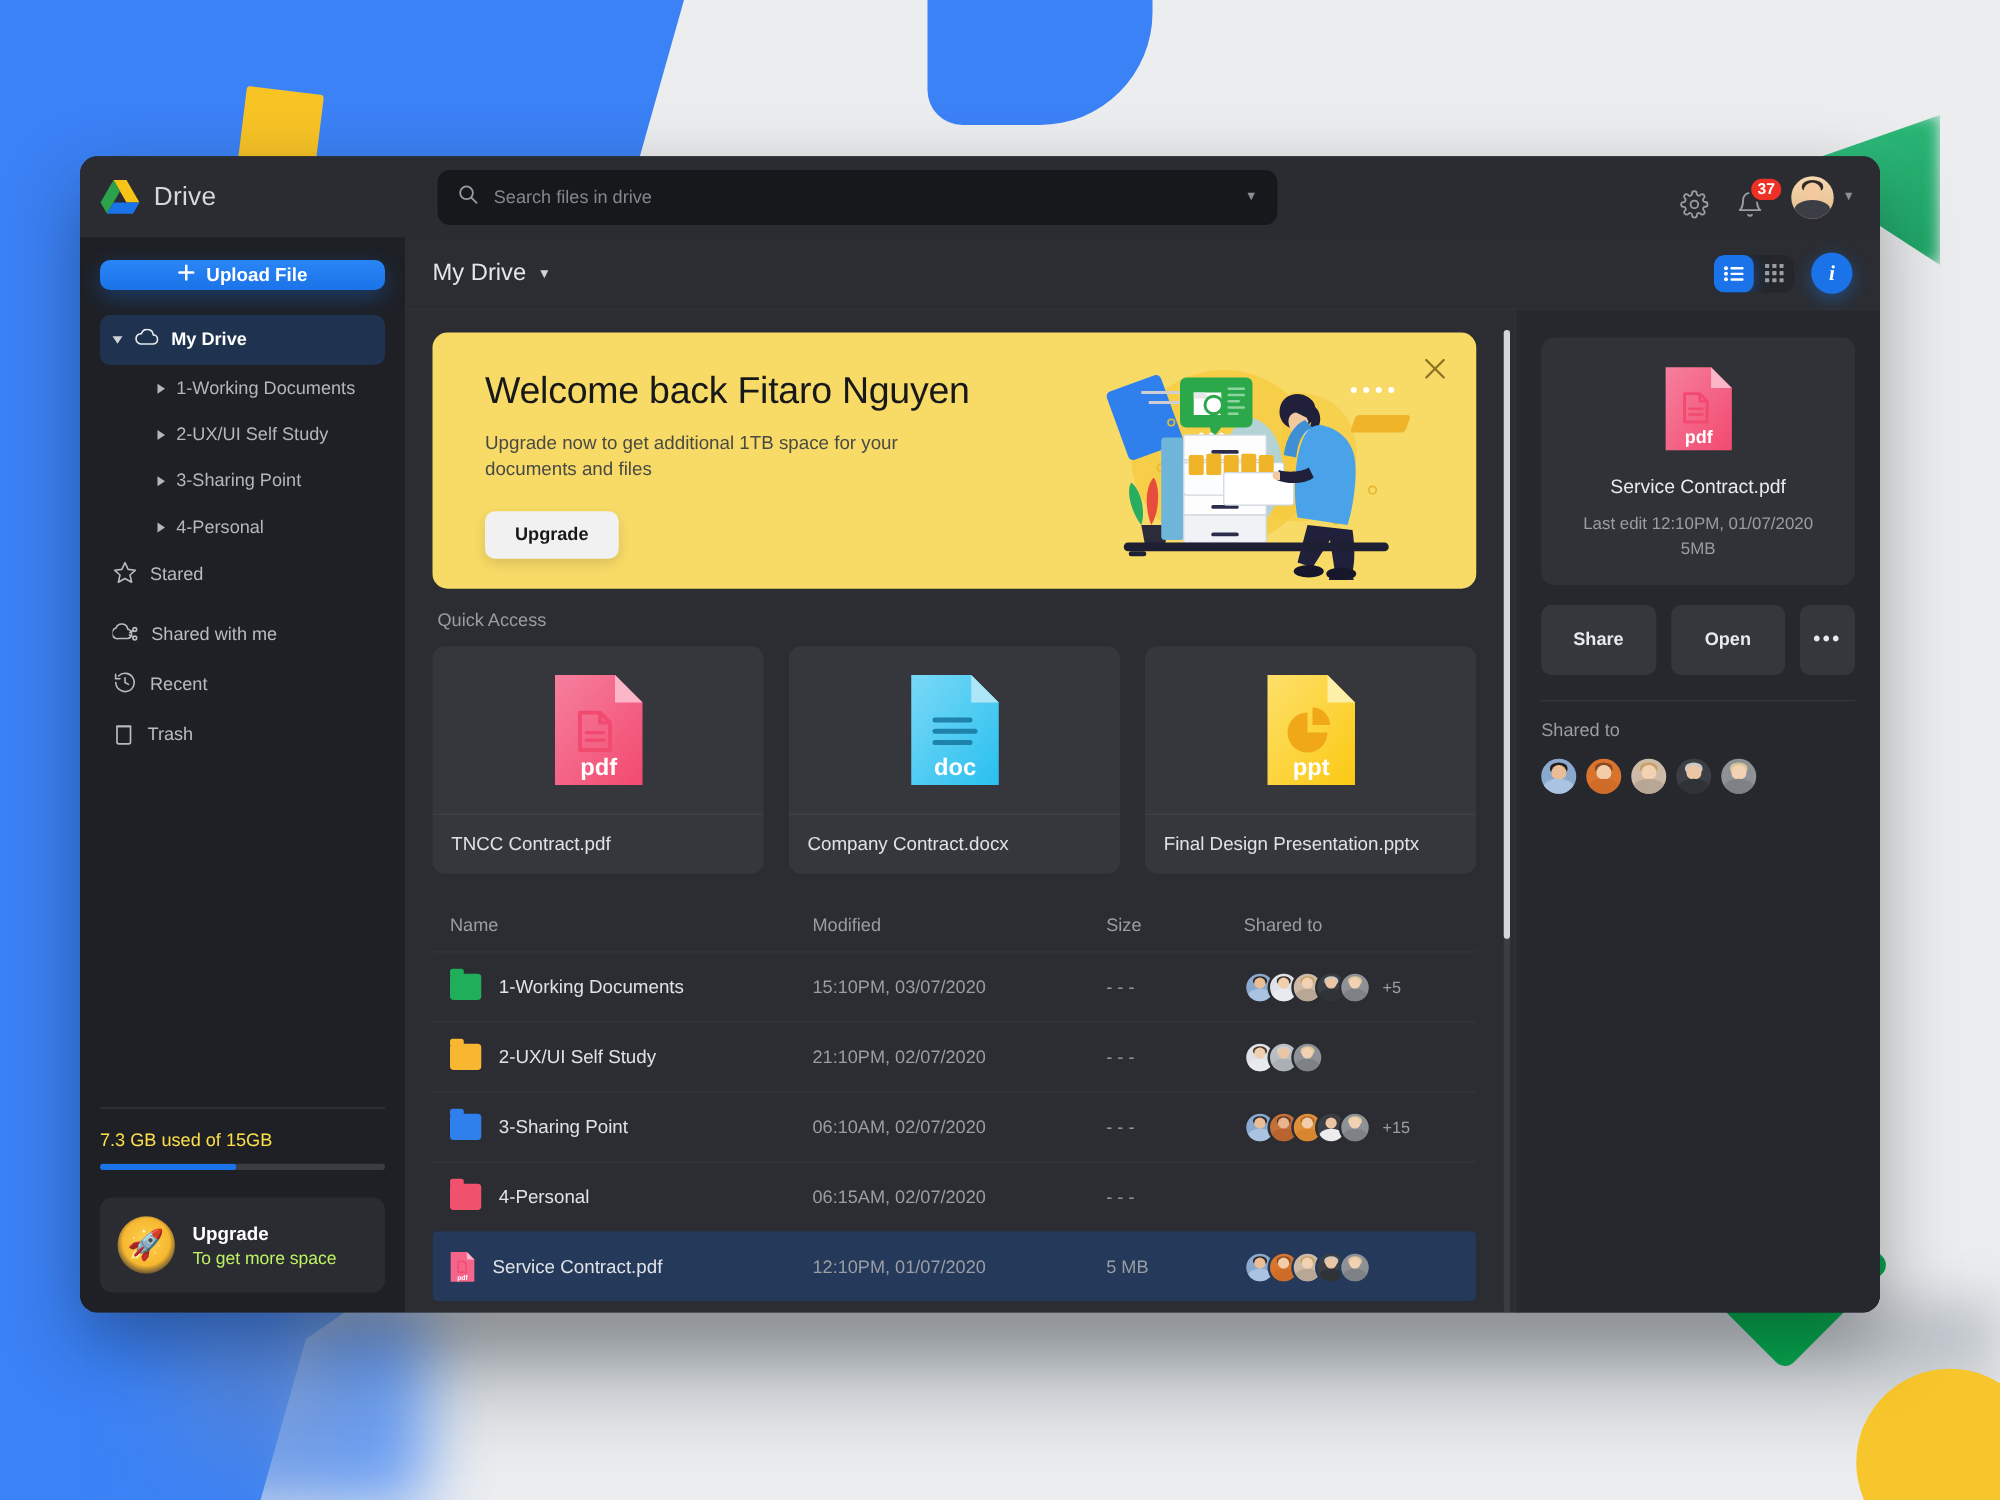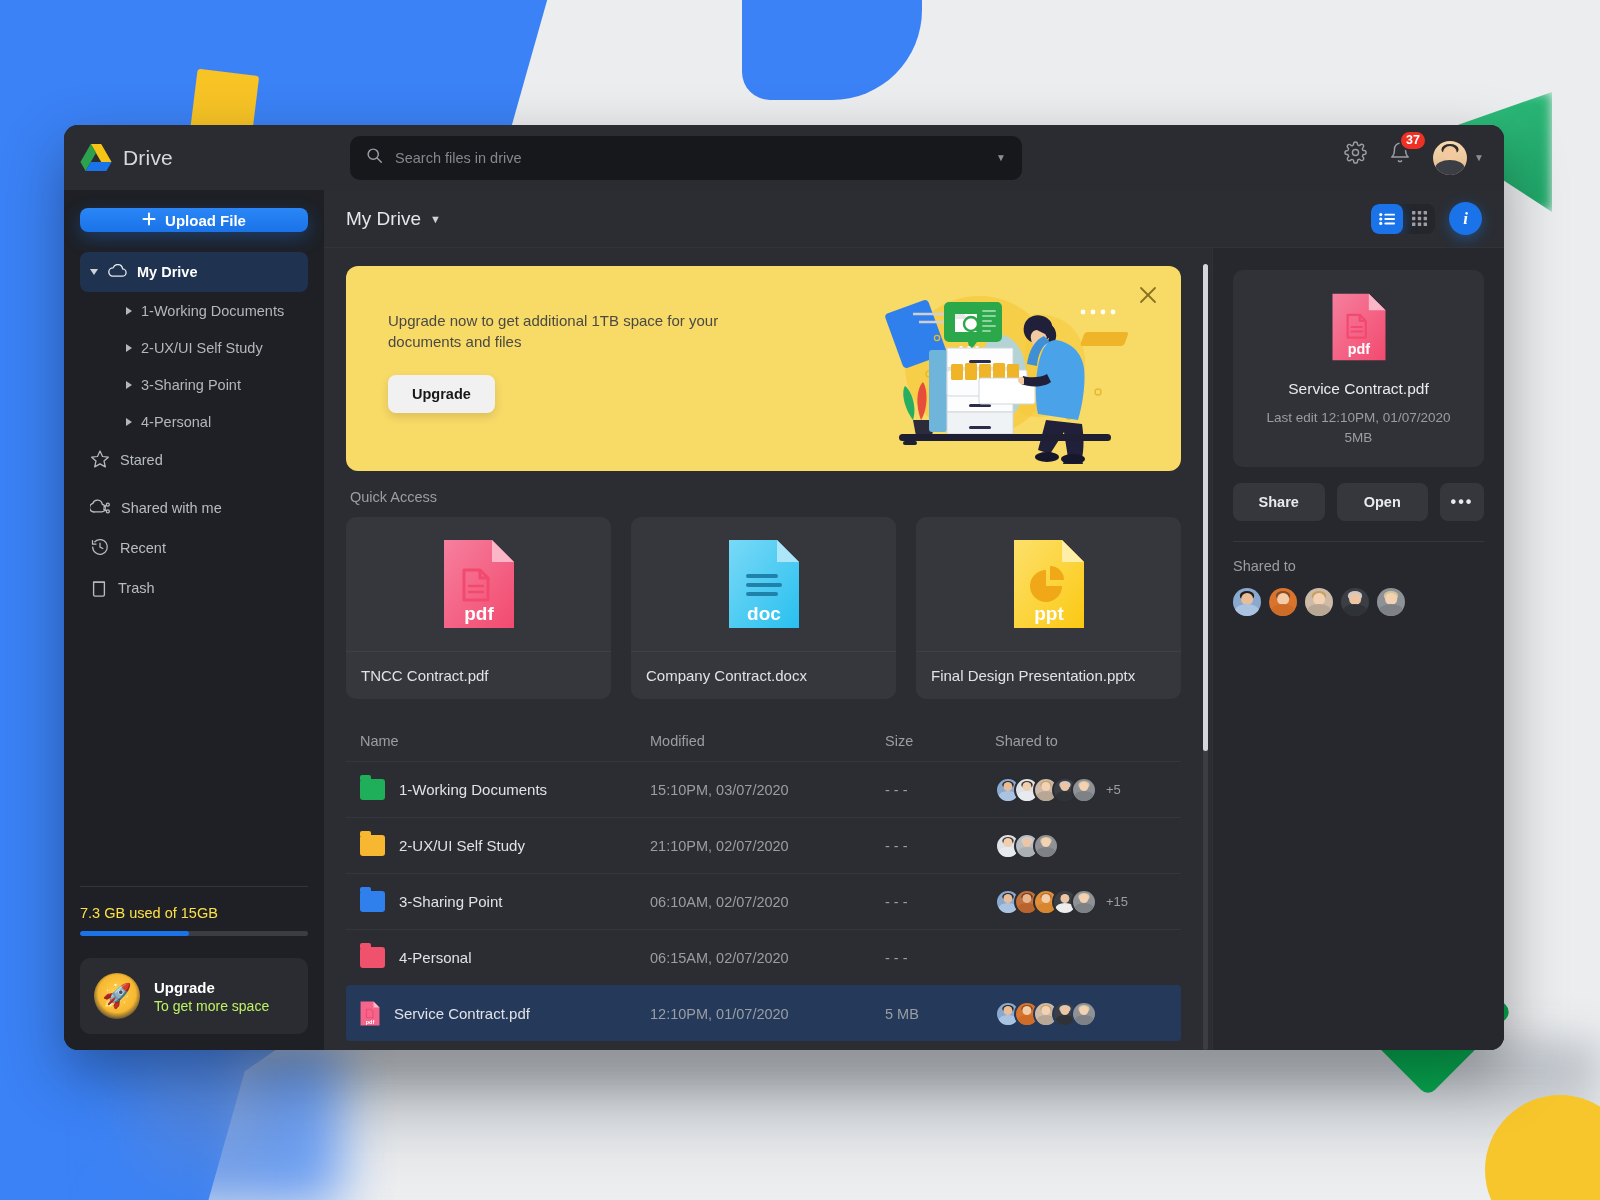--- a/index.html
+++ b/index.html
@@ -73,21 +73,21 @@
   .brand-name { color: #d6d8dc; font-size: 21px; letter-spacing: .2px; }
 
   .searchbar {
     width: 672px; height: 44px; background: #16181c; border-radius: 10px;
     display: flex; align-items: center; padding: 0 16px; gap: 12px;
     margin-left: 26px;
   }
   .search-input-txt { flex: 1; color: #84878d; font-size: 14.5px; }
   .search-caret { color: #8c8f95; font-size: 10px; }
 
-  .top-right { margin-left: auto; display: flex; align-items: flex-start; gap: 22px; }
+  .top-right { margin-left: auto; display: flex; align-items: flex-end; gap: 22px; }
   .icon-btn { color: #9a9da3; cursor: pointer; display: flex; align-items: center; position: relative; }
   .badge {
     position: absolute; top: -11px; left: 10px; min-width: 26px; height: 21px;
     background: #ee3124; color: #fff; font-size: 12.5px; font-weight: bold;
     border-radius: 11px; display: flex; align-items: center; justify-content: center;
     padding: 0 5px; border: 2px solid #2a2c31;
   }
   .avatar-wrap { display: flex; align-items: center; gap: 7px; }
   .av { border-radius: 50%; overflow: hidden; flex: 0 0 auto; background: #555; position: relative; }
 
@@ -228,21 +228,21 @@
     border-left: 1px solid #303238;
   }
   .det-card {
     background: #303238; border-radius: 10px; padding: 22px 16px 20px;
     display: flex; flex-direction: column; align-items: center;
   }
   .det-name { margin-top: 14px; color: #e8eaee; font-size: 15.5px; text-align: center; }
   .det-meta { margin-top: 10px; color: #9a9da3; font-size: 13.5px; text-align: center; line-height: 1.45; }
   .det-actions { display: flex; gap: 12px; margin-top: 16px; }
   .det-btn {
-    height: 38px; background: #35373c; border-radius: 8px; color: #e8eaee;
+    height: 56px; background: #35373c; border-radius: 8px; color: #e8eaee;
     font-size: 14.5px; font-weight: bold; display: flex; align-items: center;
     justify-content: center; cursor: pointer; flex: 1;
   }
   .det-btn.more { flex: 0 0 44px; letter-spacing: 2px; font-size: 16px; }
   .det-divider { height: 1px; background: #35373c; margin: 20px 0 16px; }
   .det-shared-label { color: #9a9da3; font-size: 14.5px; margin-bottom: 14px; }
   .det-avs { display: flex; gap: 8px; }
 
   
   .face { position: absolute; inset: 0; }
@@ -456,20 +456,21 @@
           <div class="info-btn">
             <span>i</span>
           </div>
         </div>
       </div>
 
       <div class="content-row">
         <div class="content">
 
           <div class="banner">
+            <div class="banner-title">Welcome back Fitaro Nguyen</div>
             <div class="banner-sub">Upgrade now to get additional 1TB space for your documents and files</div>
             <div class="banner-btn">Upgrade</div>
             <div class="banner-close">
               <svg width="22" height="22" viewBox="0 0 22 22" stroke="#8a7320" stroke-width="1.8" stroke-linecap="round">
                 <line x1="4" y1="4" x2="18" y2="18"></line>
                   <line x1="18" y1="4" x2="4" y2="18"></line>
               </svg>
             </div>
 
             

